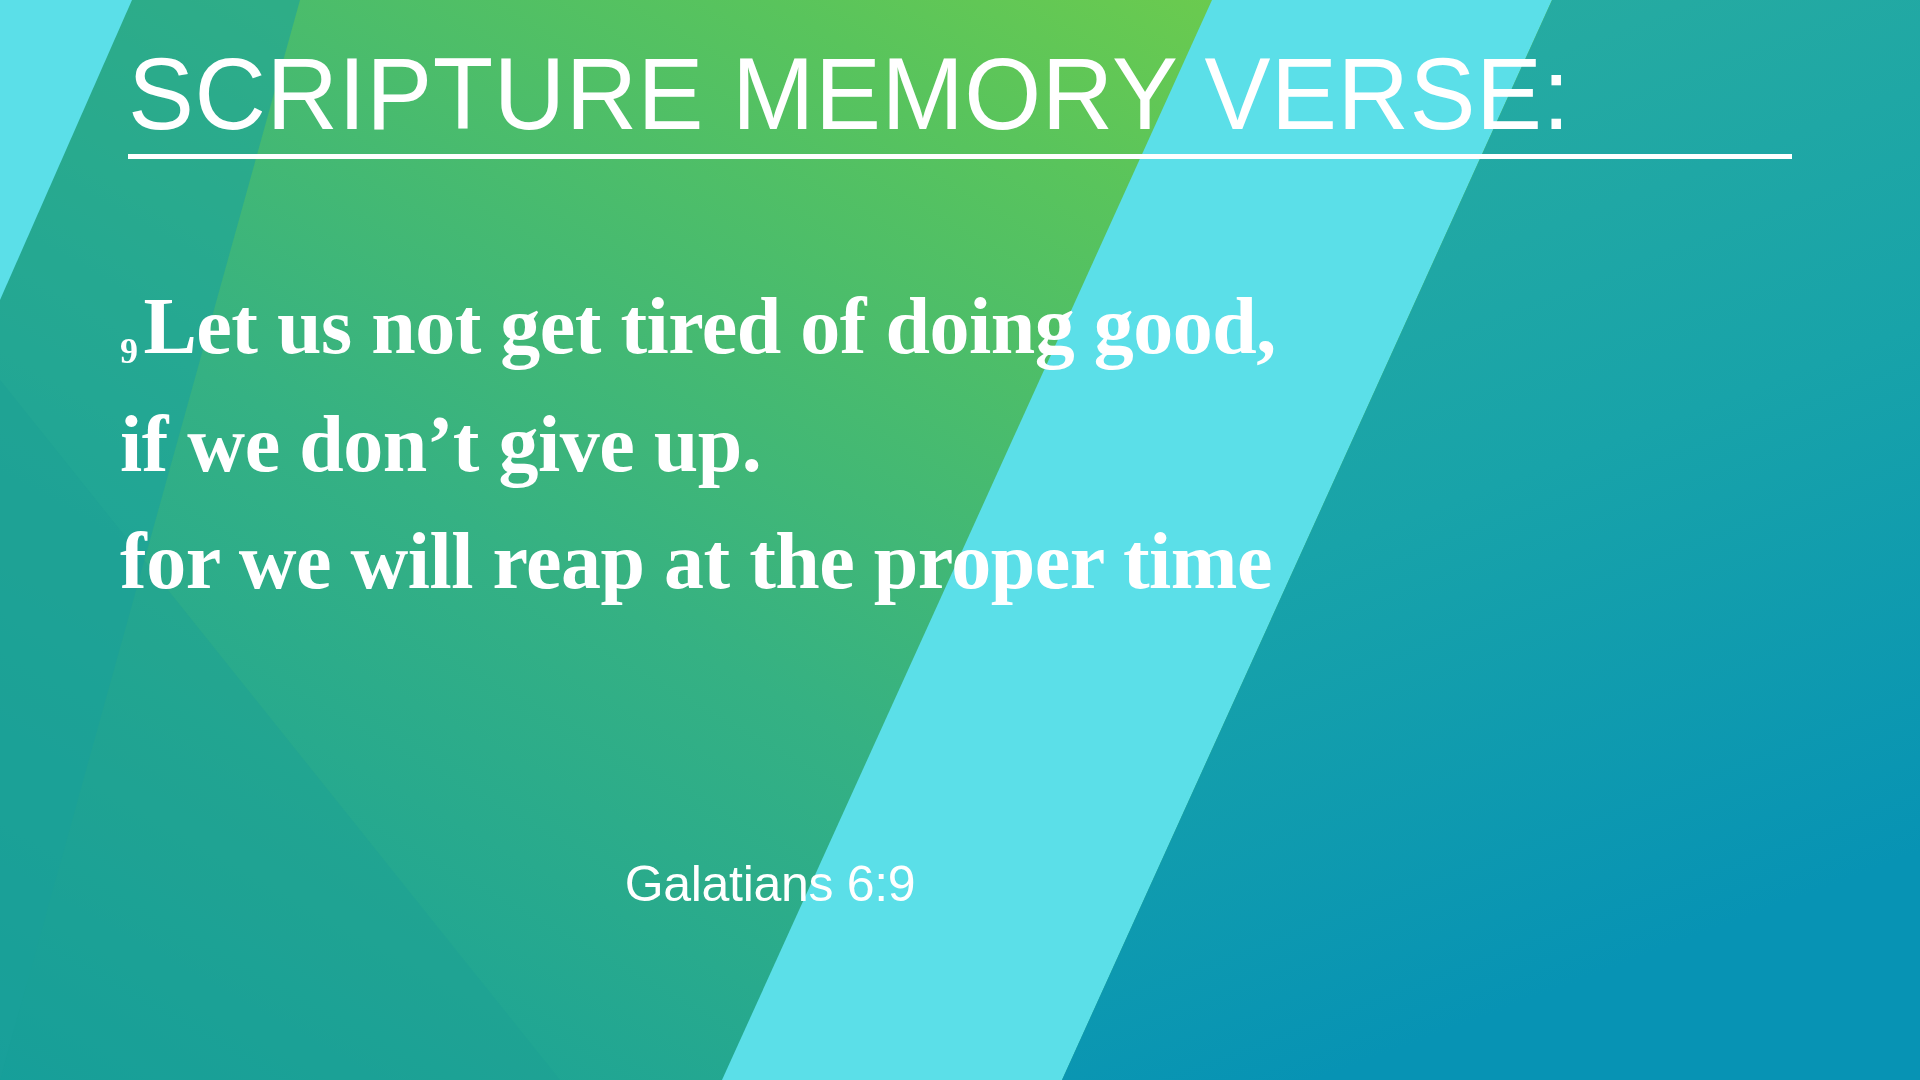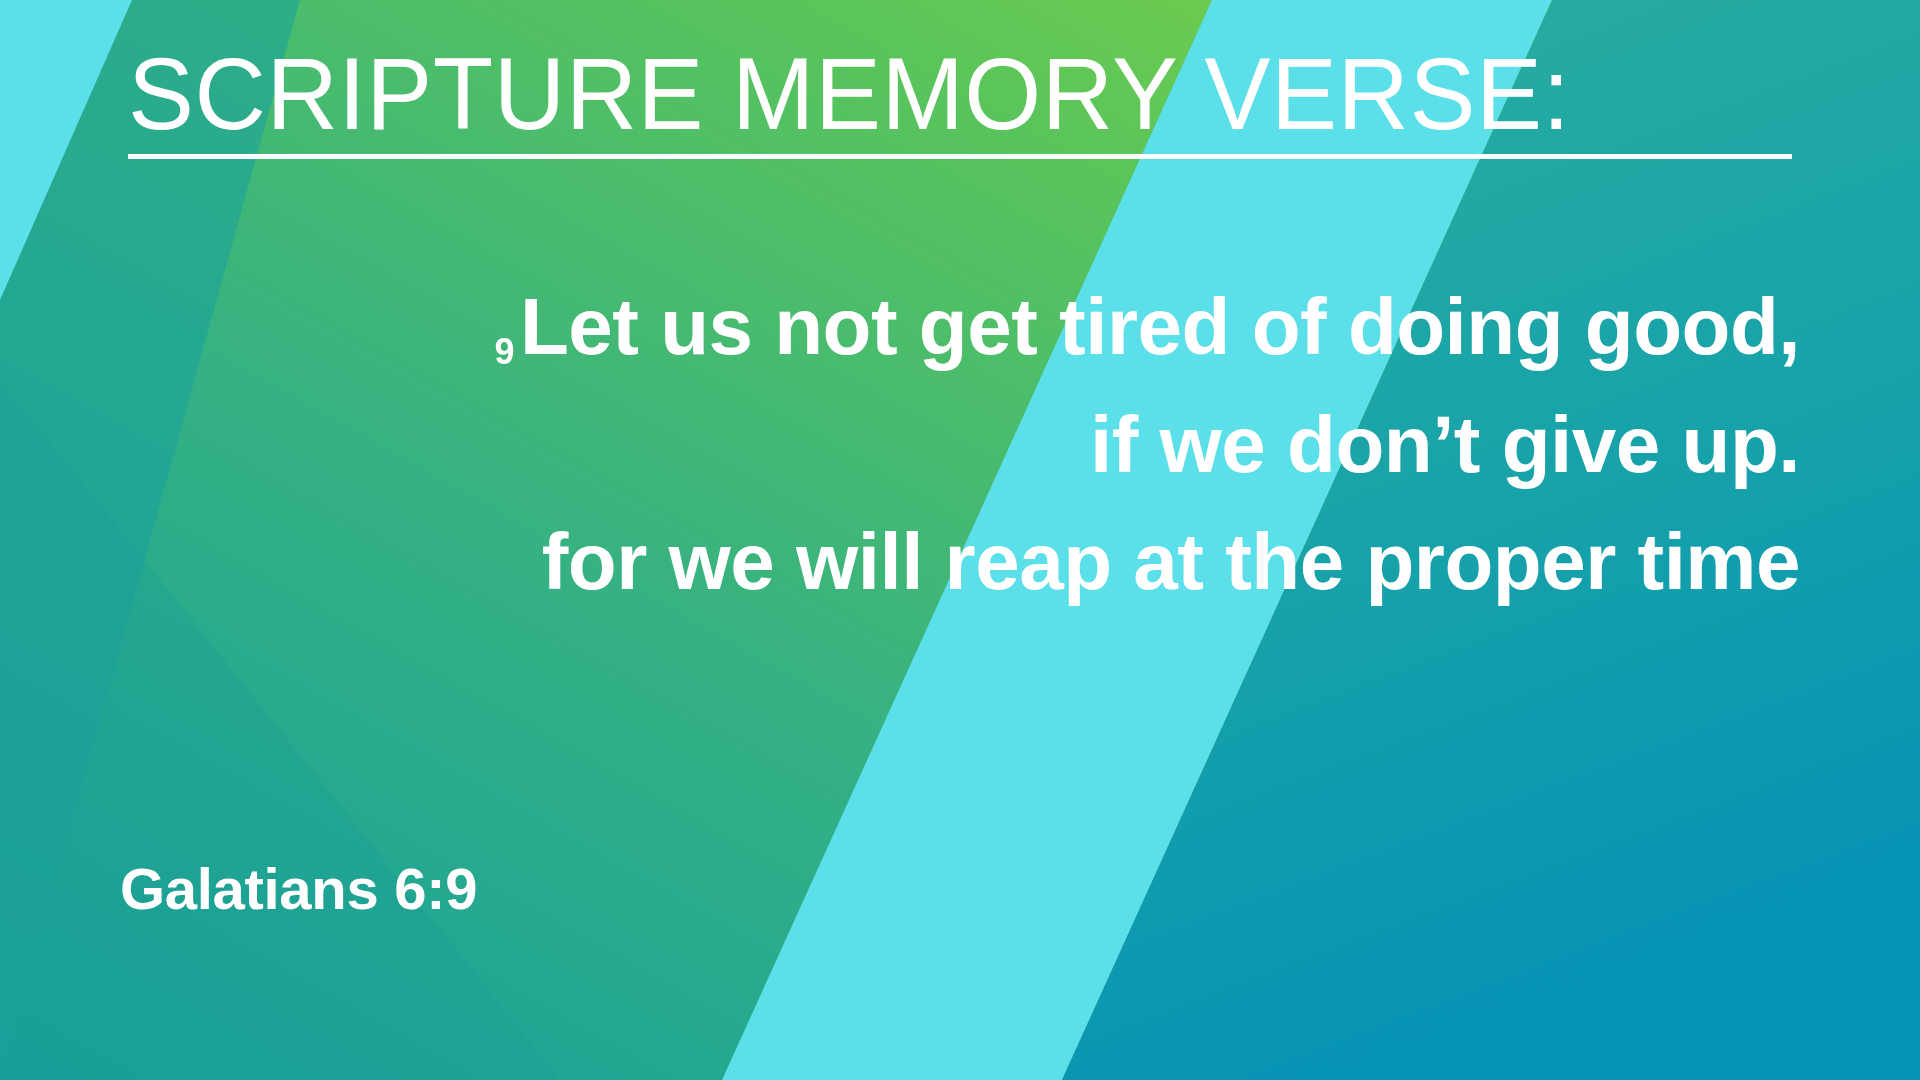--- a/index.html
+++ b/index.html
@@ -57,21 +57,22 @@
     height: 5px;
     width: 100%;
     background: #ffffff;
   }
 
   .verse-block {
     position: absolute;
     left: 120px;
     top: 268px;
     width: 1680px;
-    text-align: right;
+    text-align: left;
+    font-family: Liberation Serif, serif;
   }
   .verse-line {
     color: #ffffff;
     font-size: 80px;
     line-height: 1.47;
     font-weight: 700;
     letter-spacing: -0.5px;
     white-space: nowrap;
   }
   .verse-num {
@@ -81,24 +82,24 @@
     position: relative;
     top: 10px;
     padding-right: 6px;
   }
 
   .citation {
     position: absolute;
     left: 120px;
     top: 855px;
     width: 1300px;
-    text-align: left;
+    text-align: center;
     color: #ffffff;
-    font-size: 58px;
-    font-weight: 700;
+    font-size: 50px;
+    font-weight: 400;
     letter-spacing: -0.3px;
     white-space: nowrap;
   }
 </style>
 </head>
 <body>
 
 <div id="slide">
 
   <div class="bg-layer">

